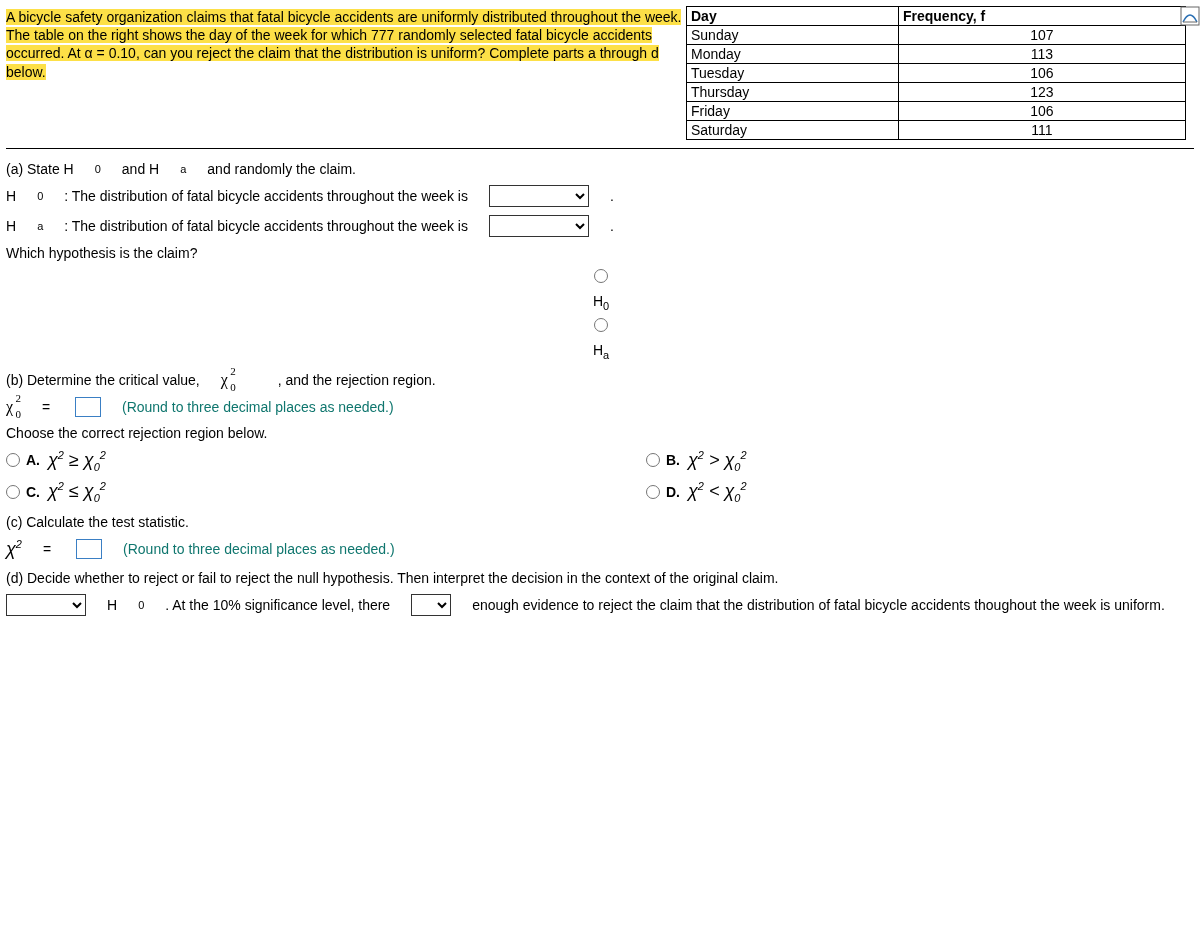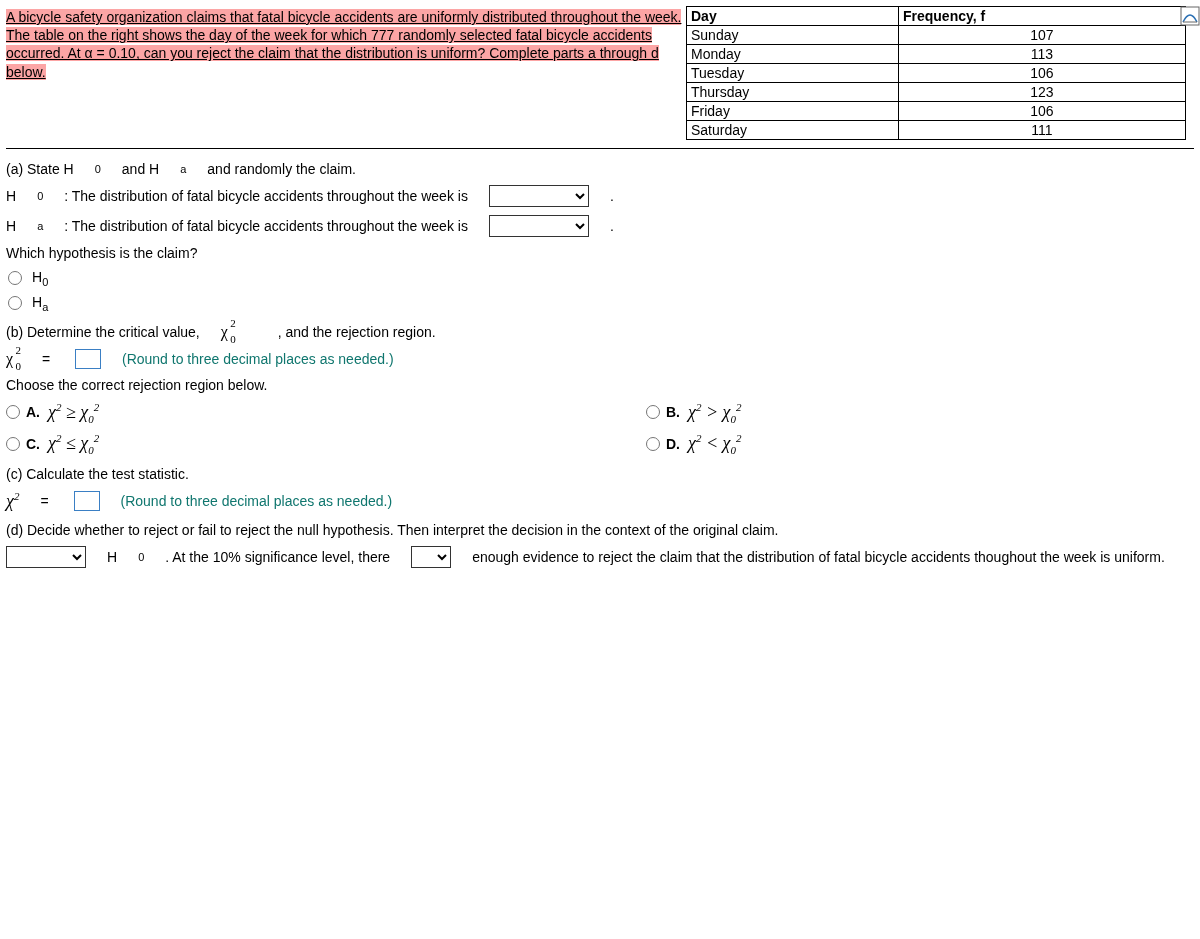--- a/index.html
+++ b/index.html
@@ -5,21 +5,21 @@
 * { box-sizing: border-box; }
 body {
   font-family: Arial, Helvetica, sans-serif;
   font-size: 14px;
   color: #000;
   margin: 0;
   padding: 6px;
   background: #fff;
   width: 1200px;
 }
-.highlight { background: #fca5a5; text-decoration: underline; }
+.highlight { background: #fde047; }
 .prompt { line-height: 1.3; }
 .top { display: flex; align-items: flex-start; }
 .prompt-block { width: 680px; padding-right:4px; padding-top:2px;}
 .table-block { flex: 1; position: relative; }
 .data-table {
   border-collapse: collapse;
   width: 500px;
   font-size: 14px;
 }
 .data-table th, .data-table td {
@@ -61,31 +61,32 @@
   border: 1px solid #3a7fc4;
   background: #fff;
   font-size: 13px;
   padding:0 2px;
 }
 .radio-row {
   display: flex;
   align-items: center;
   gap: 10px;
   margin: 6px 0 6px 2px;
+  flex-direction: column;
 }
 input[type=radio] { width:14px; height:14px; margin:0;}
 .choice-grid {
   display: grid;
   grid-template-columns: 640px 1fr;
   row-gap: 8px;
   margin: 8px 0;
 }
 .choice { display: flex; align-items: center; gap: 6px; }
 .choice-label { font-weight: bold; margin-right:2px;}
-.chi { font-family: Liberation Serif, serif; font-style: italic; font-size:18px; }
+.chi { font-family: Liberation Sans, sans-serif; font-style: italic; font-size:18px; }
 .chinote { font-family: 'Times New Roman', serif; font-size:16px; display:inline-block; position:relative;}
 .chinote .s2 { position:absolute; top:-6px; right:-8px; font-size:11px;}
 .chinote .s0 { position:absolute; bottom:-4px; right:-8px; font-size:11px;}
 .round-note { color: #0f766e; }
 </style>
 </head>
 <body>
 
 <div class="top">
   <div class="prompt-block">

